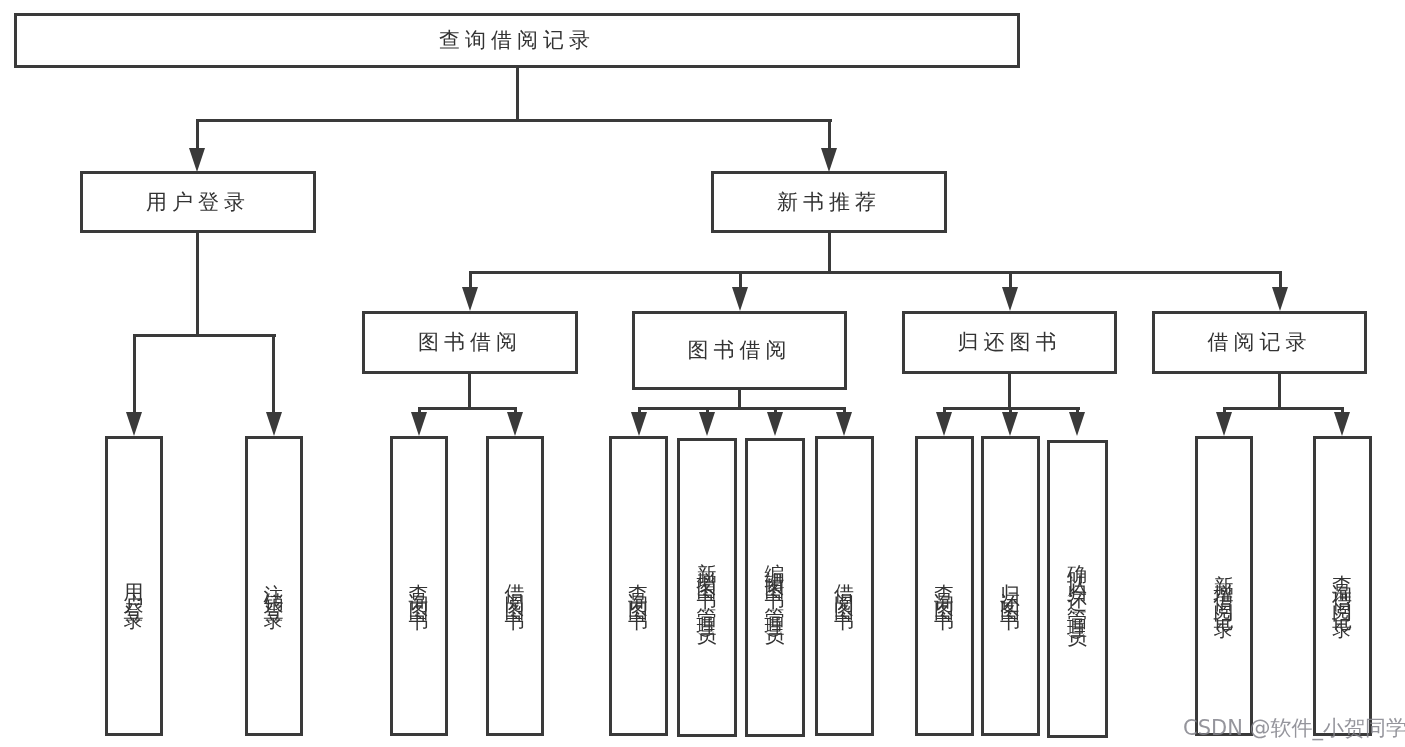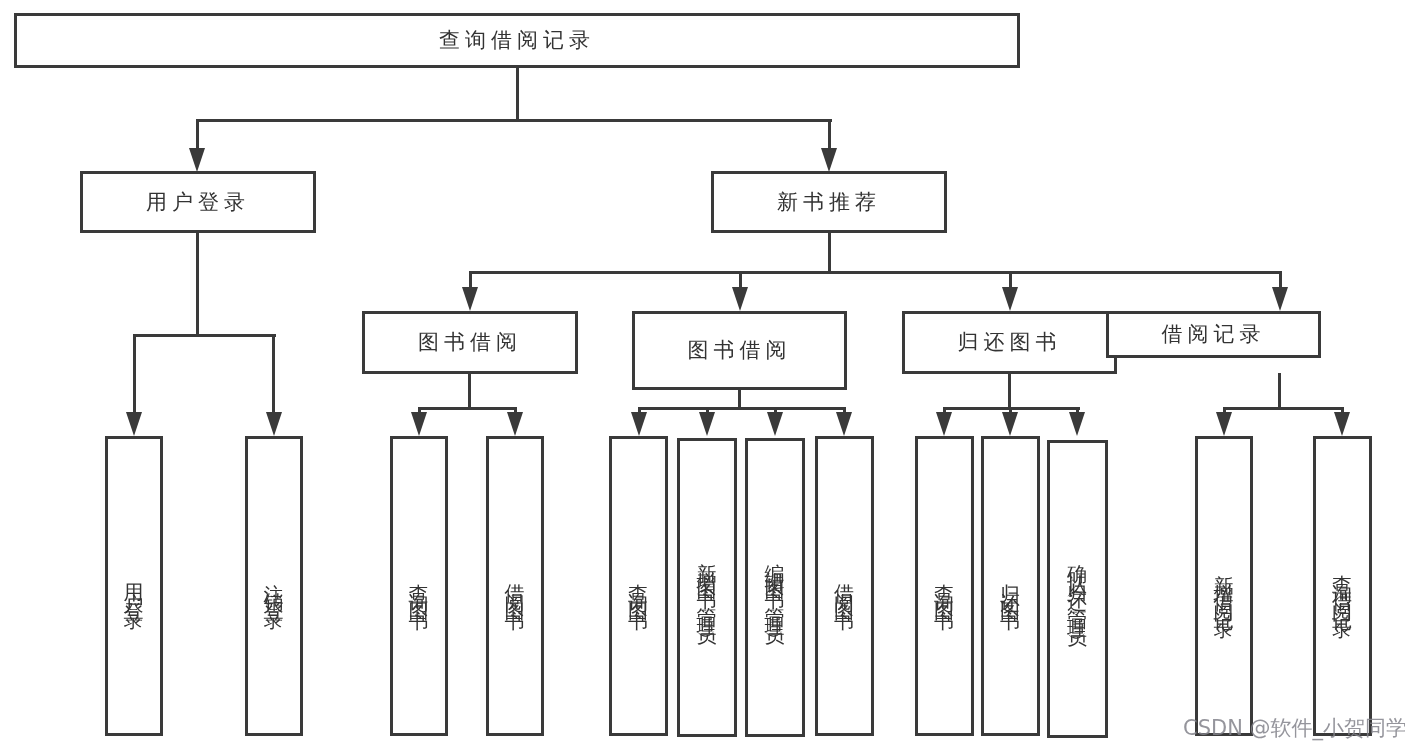--- a/index.html
+++ b/index.html
@@ -95,21 +95,21 @@
   <div class="vl" style="left:739px;top:271px;height:18px;"></div>
   <div class="arrow" style="left:732px;top:287px;"></div>
   <div class="vl" style="left:1009px;top:271px;height:18px;"></div>
   <div class="arrow" style="left:1002px;top:287px;"></div>
   <div class="vl" style="left:1279px;top:271px;height:18px;"></div>
   <div class="arrow" style="left:1272px;top:287px;"></div>
 
   <div class="node" style="left:362px;top:311px;width:216px;height:63px;">图书借阅</div>
   <div class="node" style="left:632px;top:311px;width:215px;height:79px;">图书借阅</div>
   <div class="node" style="left:902px;top:311px;width:215px;height:63px;">归还图书</div>
-  <div class="node" style="left:1106px;top:311px;width:215px;height:47px;">借阅记录</div>
+  <div class="node" style="left:1152px;top:311px;width:215px;height:63px;">借阅记录</div>
 
   <div class="vl" style="left:468px;top:373px;height:36px;"></div>
   <div class="hl" style="left:418px;top:407px;width:99px;"></div>
   <div class="vl" style="left:418px;top:407px;height:8px;"></div>
   <div class="arrow" style="left:411px;top:412px;"></div>
   <div class="vl" style="left:514px;top:407px;height:8px;"></div>
   <div class="arrow" style="left:507px;top:412px;"></div>
 
   <div class="vl" style="left:738px;top:373px;height:36px;"></div>
   <div class="hl" style="left:638px;top:407px;width:208px;"></div>

